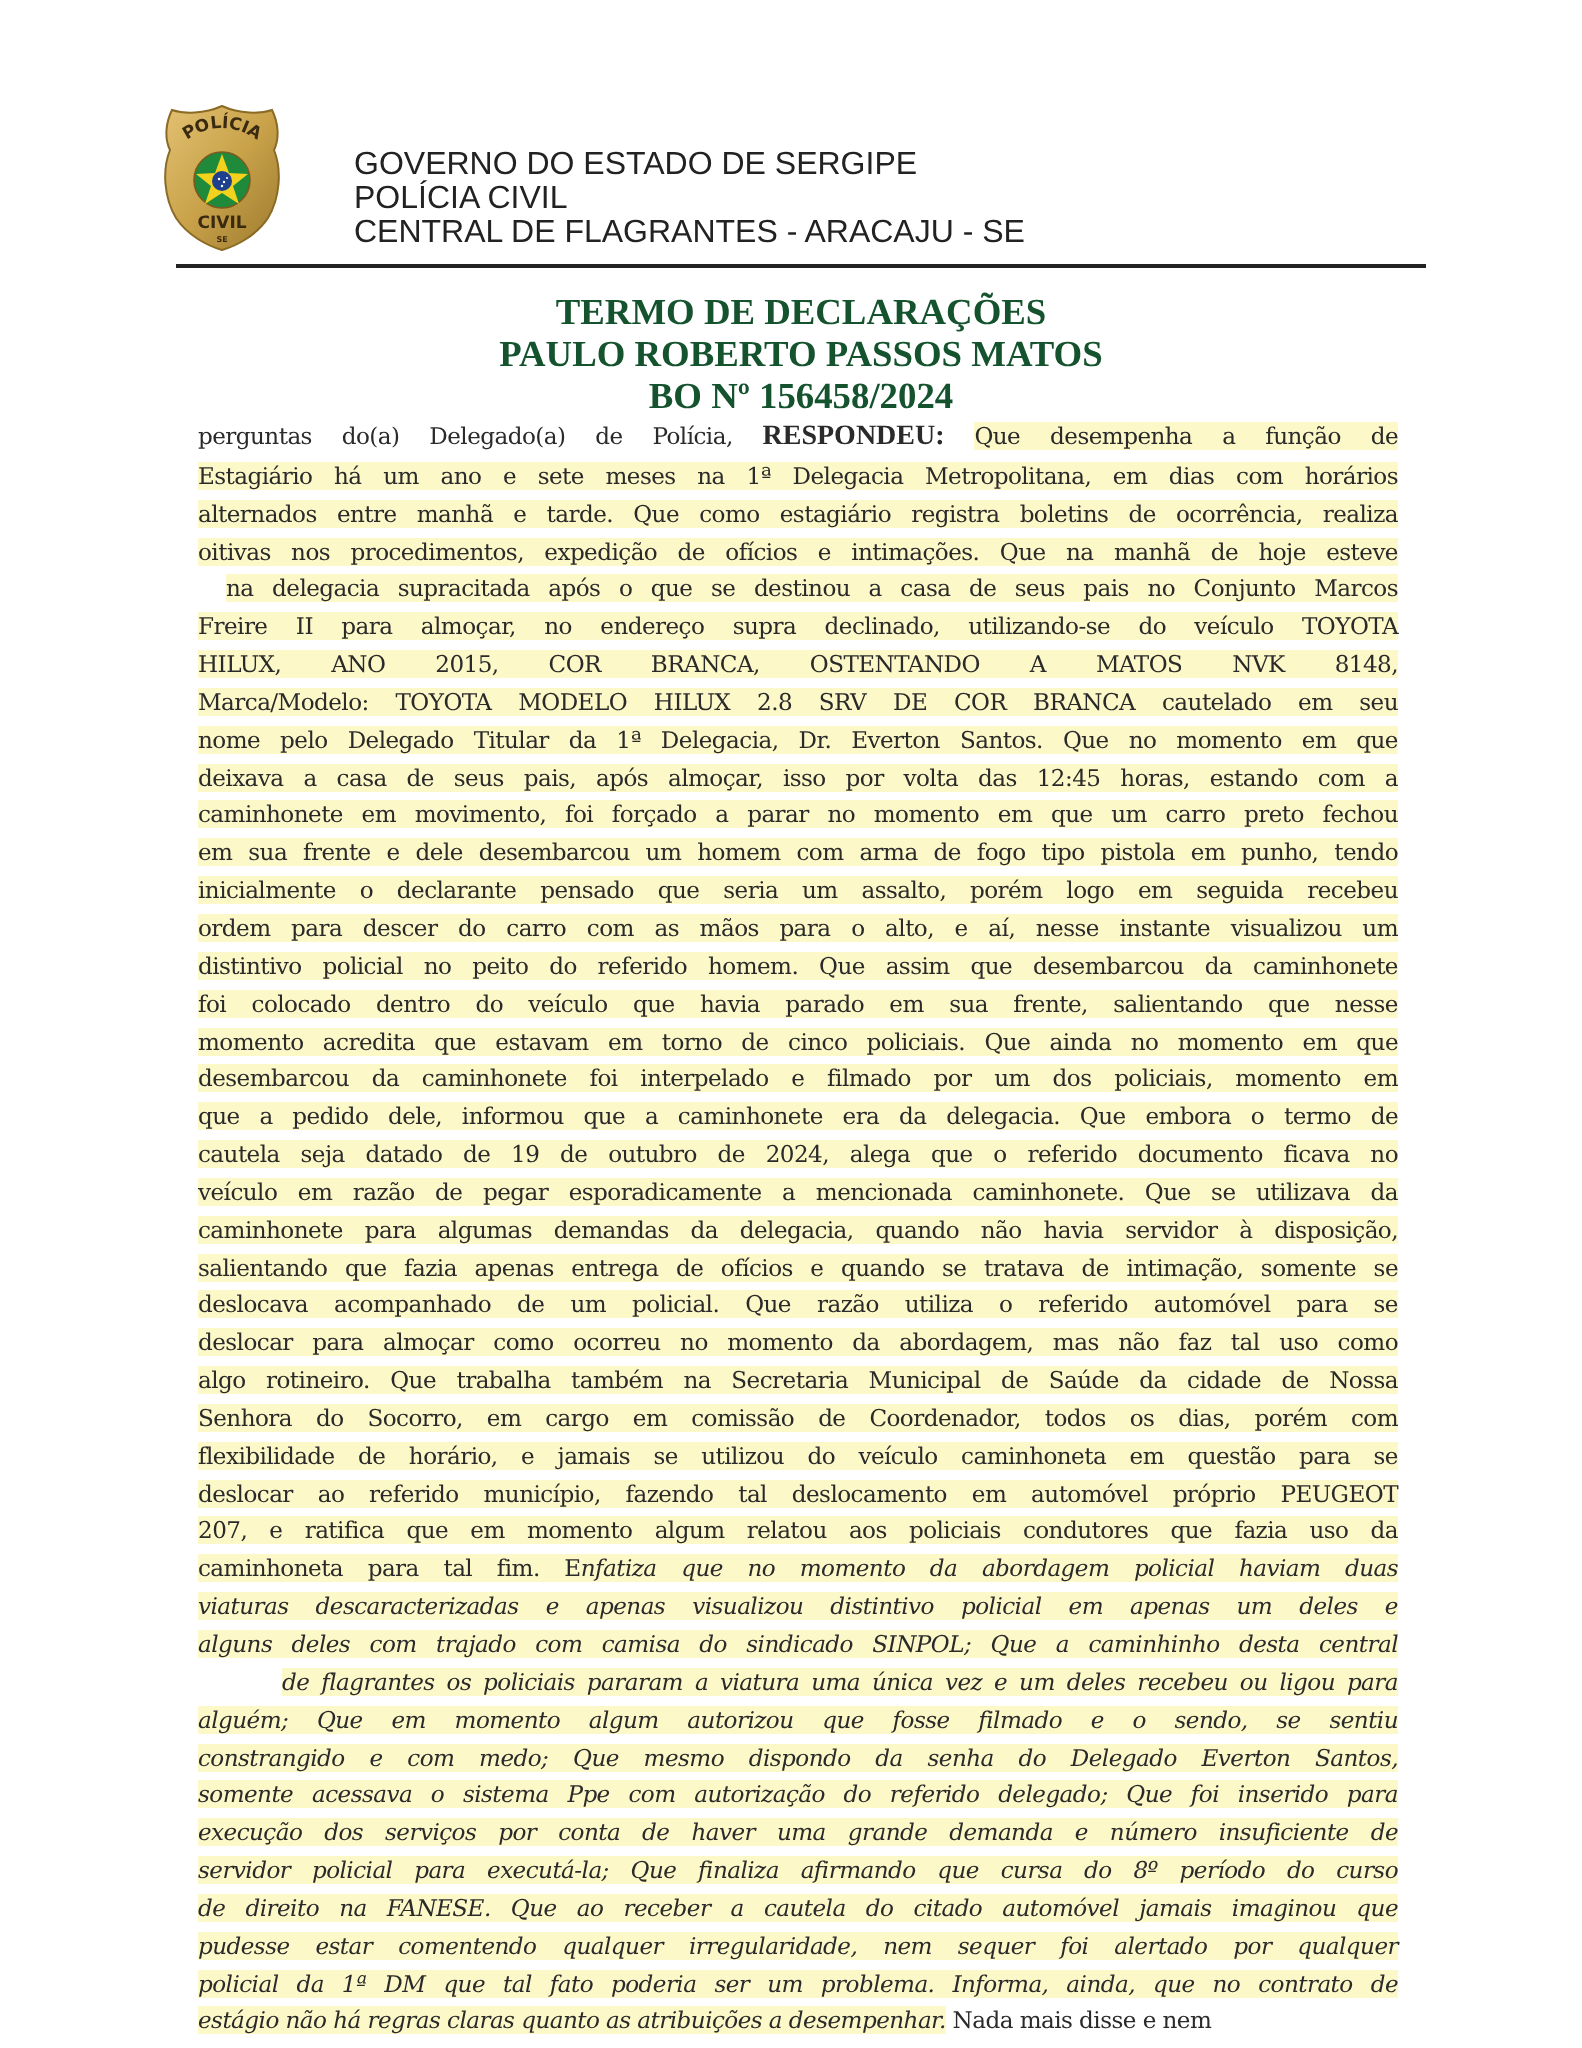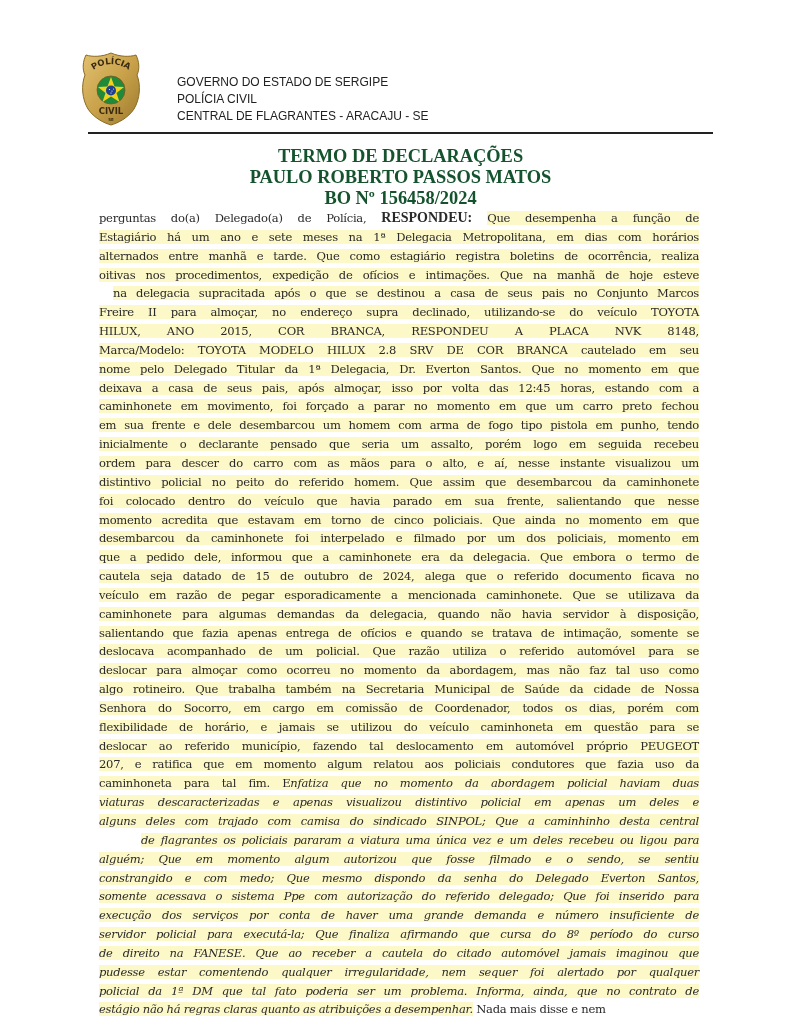--- a/index.html
+++ b/index.html
@@ -1,21 +1,21 @@
 <!DOCTYPE html>
 <html><head>
   <meta charset="utf-8">
   <style>
     html, body { margin: 0; padding: 0; background: #ffffff; }
     body { width: 791px; height: 1024px; position: relative; overflow: hidden; }
     .page { position: absolute; left: 0; top: 0; width: 791px; height: 1024px; background: #fff; }
 
     
     .badge { position: absolute; left: 80px; top: 51px; width: 62px; height: 76px; }
-    .org-block { position: absolute; left: 177px; top: 74px; font-family: "Liberation Sans", sans-serif; font-size: 12px; line-height: 17px; color: #222; }
+    .org-block { position: absolute; left: 177px; top: 74px; font-family: "Liberation Sans", sans-serif; font-size: 16px; line-height: 17px; color: #222; }
     .org-line { display: block; white-space: nowrap; }
     .rule { position: absolute; left: 88px; top: 132px; width: 625px; height: 2px; background: #222; }
 
     
     .title-block { position: absolute; left: 88px; top: 146px; width: 625px; text-align: center; font-family: "Liberation Serif", serif; font-weight: bold; font-size: 18.4px; line-height: 21px; color: #14532d; }
     .title-line { display: block; }
 
     
     .body-text { position: absolute; left: 99px; top: 209px; width: 600px; font-family: "DejaVu Serif", serif; font-size: 11.55px; line-height: 18.85px; color: #2a2a2a; text-align: justify; letter-spacing: -0.28px; word-spacing: 0px; }
     .hl { background: #fdf8c8; }
@@ -69,34 +69,34 @@
     <span class="title-line">BO Nº 156458/2024</span>
   </div>
 
   <div class="body-text" id="body-text">
       <span class="line"><span class="">perguntas do(a) Delegado(a) de Polícia, </span><span class="b">RESPONDEU:</span><span class="">  </span><span class="hl" style="background: rgb(253, 248, 200);">Que desempenha a função de</span></span>
       <span class="line"><span class="hl" style="background: rgb(253, 248, 200);">Estagiário há um ano e sete meses na 1ª Delegacia Metropolitana, em dias com horários</span></span>
       <span class="line"><span class="hl" style="background: rgb(253, 248, 200);">alternados entre manhã e tarde. Que como estagiário registra boletins de ocorrência, realiza</span></span>
       <span class="line"><span class="hl" style="background: rgb(253, 248, 200);">oitivas nos procedimentos, expedição de ofícios e intimações. Que na manhã de hoje esteve</span></span>
       <span class="line"><span class="hl" style="background: rgb(253, 248, 200); margin-left: 14px;">na delegacia supracitada após o que se destinou a casa de seus pais no Conjunto Marcos</span></span>
       <span class="line"><span class="hl" style="background: rgb(253, 248, 200);">Freire II para almoçar, no endereço supra declinado, utilizando-se do veículo TOYOTA</span></span>
-      <span class="line"><span class="hl" style="background: rgb(253, 248, 200);">HILUX, ANO 2015, COR BRANCA, RESPONDEU A PLACA NVK 8148,</span></span>
+      <span class="line"><span class="hl" style="background: rgb(253, 248, 200);">HILUX, ANO 2015, COR BRANCA, OSTENTANDO A MATOS NVK 8148,</span></span>
       <span class="line"><span class="hl" style="background: rgb(253, 248, 200);">Marca/Modelo: TOYOTA MODELO HILUX 2.8 SRV DE COR BRANCA cautelado em seu</span></span>
       <span class="line"><span class="hl" style="background: rgb(253, 248, 200);">nome pelo Delegado Titular da 1ª Delegacia, Dr. Everton Santos. Que no momento em que</span></span>
       <span class="line"><span class="hl" style="background: rgb(253, 248, 200);">deixava a casa de seus pais, após almoçar, isso por volta das 12:45 horas, estando com a</span></span>
       <span class="line"><span class="hl" style="background: rgb(253, 248, 200);">caminhonete em movimento, foi forçado a parar no momento em que um carro preto fechou</span></span>
       <span class="line"><span class="hl" style="background: rgb(253, 248, 200);">em sua frente e dele desembarcou um homem com arma de fogo tipo pistola em punho, tendo</span></span>
       <span class="line"><span class="hl" style="background: rgb(253, 248, 200);">inicialmente o declarante pensado que seria um assalto, porém logo em seguida recebeu</span></span>
       <span class="line"><span class="hl" style="background: rgb(253, 248, 200);">ordem para descer do carro com as mãos para o alto, e aí, nesse instante visualizou um</span></span>
       <span class="line"><span class="hl" style="background: rgb(253, 248, 200);">distintivo policial no peito do referido homem. Que assim que desembarcou da caminhonete</span></span>
       <span class="line"><span class="hl" style="background: rgb(253, 248, 200);">foi colocado dentro do veículo que havia parado em sua frente, salientando que nesse</span></span>
       <span class="line"><span class="hl" style="background: rgb(253, 248, 200);">momento acredita que estavam em torno de cinco policiais. Que ainda no momento em que</span></span>
       <span class="line"><span class="hl" style="background: rgb(253, 248, 200);">desembarcou da caminhonete foi interpelado e filmado por um dos policiais, momento em</span></span>
       <span class="line"><span class="hl" style="background: rgb(253, 248, 200);">que a pedido dele, informou que a caminhonete era da delegacia. Que embora o termo de</span></span>
-      <span class="line"><span class="hl" style="background: rgb(253, 248, 200);">cautela seja datado de 15 de outubro de 2024, alega que o referido documento ficava no</span></span>
+      <span class="line"><span class="hl" style="background: rgb(253, 248, 200);">cautela seja datado de 19 de outubro de 2024, alega que o referido documento ficava no</span></span>
       <span class="line"><span class="hl" style="background: rgb(253, 248, 200);">veículo em razão de pegar esporadicamente a mencionada caminhonete. Que se utilizava da</span></span>
       <span class="line"><span class="hl" style="background: rgb(253, 248, 200);">caminhonete para algumas demandas da delegacia, quando não havia servidor à disposição,</span></span>
       <span class="line"><span class="hl" style="background: rgb(253, 248, 200);">salientando que fazia apenas entrega de ofícios e quando se tratava de intimação, somente se</span></span>
       <span class="line"><span class="hl" style="background: rgb(253, 248, 200);">deslocava acompanhado de um policial. Que razão utiliza o referido automóvel para se</span></span>
       <span class="line"><span class="hl" style="background: rgb(253, 248, 200);">deslocar para almoçar como ocorreu no momento da abordagem, mas não faz tal uso como</span></span>
       <span class="line"><span class="hl" style="background: rgb(253, 248, 200);">algo rotineiro. Que trabalha também na Secretaria Municipal de Saúde da cidade de Nossa</span></span>
       <span class="line"><span class="hl" style="background: rgb(253, 248, 200);">Senhora do Socorro, em cargo em comissão de Coordenador, todos os dias, porém com</span></span>
       <span class="line"><span class="hl" style="background: rgb(253, 248, 200);">flexibilidade de horário, e jamais se utilizou do veículo caminhoneta em questão para se</span></span>
       <span class="line"><span class="hl" style="background: rgb(253, 248, 200);">deslocar ao referido município, fazendo tal deslocamento em automóvel próprio PEUGEOT</span></span>
       <span class="line"><span class="hl" style="background: rgb(253, 248, 200);">207, e ratifica que em momento algum relatou aos policiais condutores que fazia uso da</span></span>

